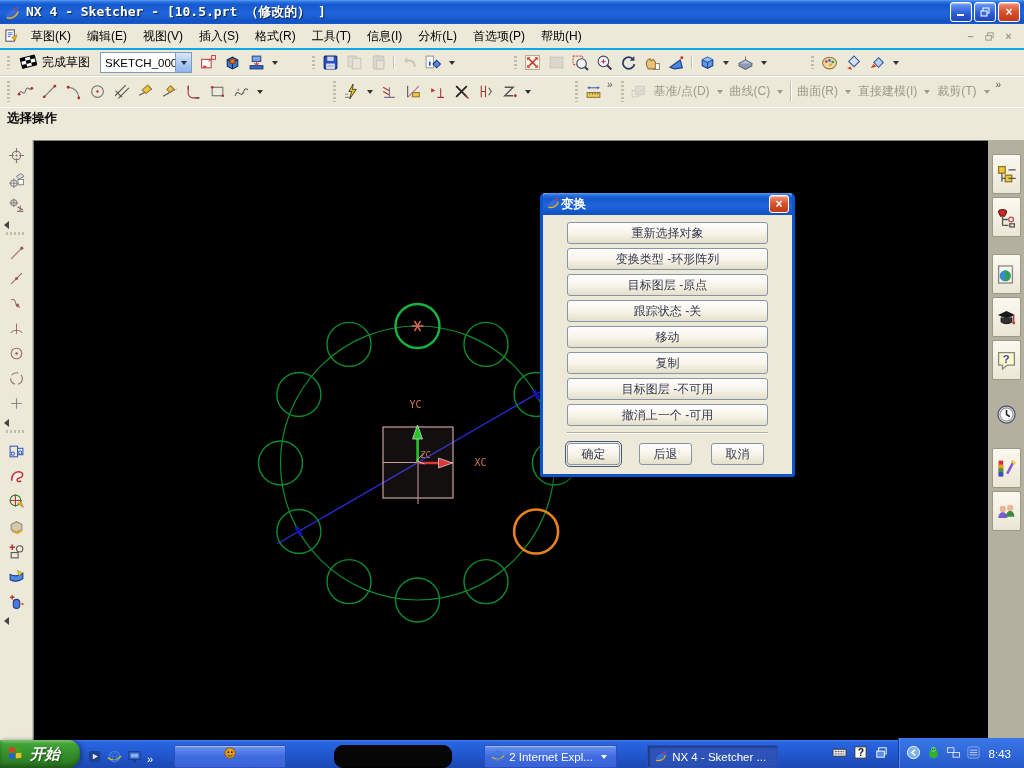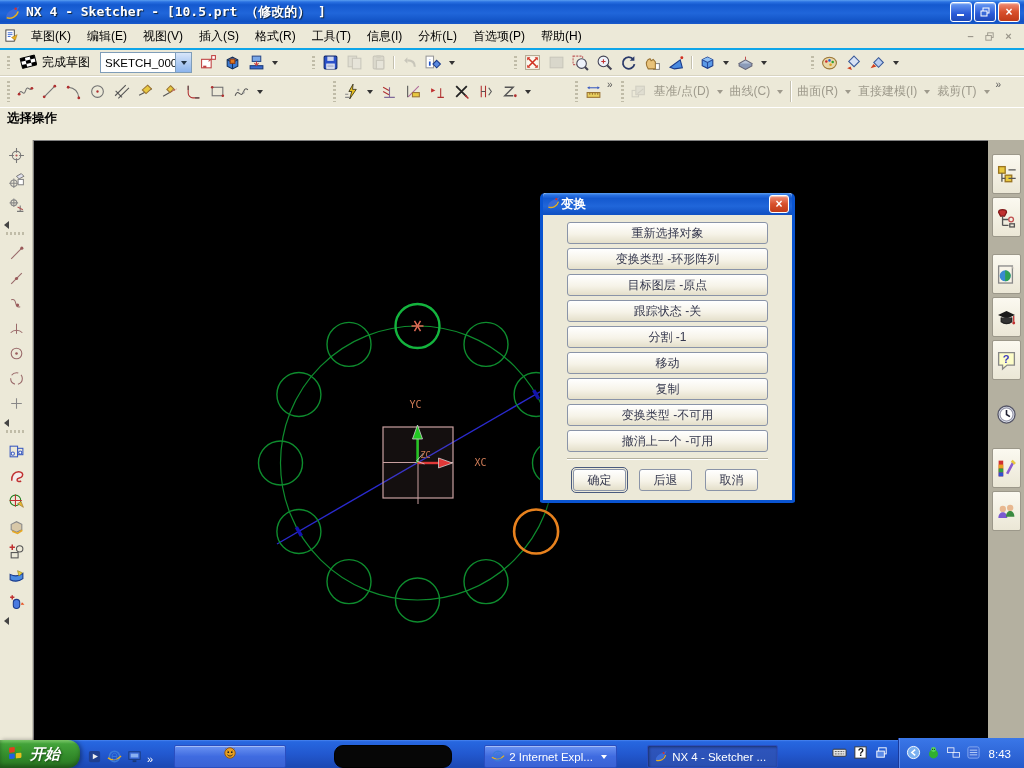--- a/index.html
+++ b/index.html
@@ -63,21 +63,21 @@
 .rgap{height:14px;flex:none}
 
 
 .dialog{position:absolute;background:#ece9d8;border:3px solid #0a54d0;border-top:none;border-radius:5px 5px 3px 3px;box-shadow:3px 4px 9px rgba(0,0,0,.6);z-index:50}
 .dlg-title{height:22px;border-radius:4px 4px 0 0;background:linear-gradient(180deg,#5a9ef0 0%,#2a71e2 10%,#1459cf 25%,#2066da 60%,#1152c4 95%);display:flex;align-items:center;padding:0 3px;color:#fff;font-weight:bold;font-size:12.5px;}
 .dlg-title svg{width:15px;height:15px}
 .dlg-close{margin-left:auto;width:20px;height:18px;border-radius:3px;border:1px solid #fff;background:linear-gradient(180deg,#f09078,#d8502c 50%,#c03a18);color:#fff;display:flex;align-items:center;justify-content:center;font-size:12px;font-weight:bold;box-shadow:inset 0 1px 1px rgba(255,255,255,.5)}
 .dlg-body{padding:7px 24px 6px}
 .dlgbtn{display:block;width:100%;height:22px;margin-bottom:4px;border:1px solid #8a94a8;border-radius:3px;background:linear-gradient(180deg,#ffffff,#f6f3e8 55%,#e4dfca);font-size:12px;color:#35384e;font-family:inherit;cursor:default}
 .dlg-sep{height:2px;border-top:1px solid #b4b09e;border-bottom:1px solid #fff;margin:6px 0 9px}
-.dlg-footer{display:flex;justify-content:center;gap:13px;padding:0 4px 3px 0}
+.dlg-footer{display:flex;justify-content:space-between;gap:13px;padding:0 4px 3px 0}
 .fbtn{width:53px;height:22px;border:1px solid #8a94a8;border-radius:3px;background:linear-gradient(180deg,#ffffff,#f6f3e8 55%,#e4dfca);font-size:12px;color:#35384e;font-family:inherit}
 .fbtn.default{outline:1px solid #4a5a7e;outline-offset:1px}
 
 
 .taskbar{position:absolute;left:0;right:0;bottom:0;height:28px;background:linear-gradient(180deg,#4a85f0 0%,#2767e0 6%,#2258cf 50%,#1c49b4 96%);display:flex;align-items:flex-end;color:#fff;z-index:60}
 .startbtn{height:28px;padding:0 20px 0 7px;display:flex;align-items:center;gap:6px;background:linear-gradient(180deg,#7cc96a 0%,#43a33a 14%,#328a2a 60%,#2a7a22 100%);border-radius:0 12px 12px 0;font-style:italic;font-weight:bold;font-size:15px;box-shadow:inset 0 -3px 4px rgba(0,0,0,.3),2px 0 4px rgba(0,0,0,.35);text-shadow:1px 1px 2px #1a4a14;flex:none}
 .startbtn svg{width:17px;height:17px}
 .ql{display:flex;align-items:center;gap:5px;padding:0 7px;flex:none}
 .ql svg{width:15px;height:15px}
 .ql .more{font-size:11px;color:#fff}
@@ -691,24 +691,23 @@
           </svg></span>
       <span>变换</span>
       <span class="dlg-close">×</span>
     </div>
     <div class="dlg-body">
       <div id="dlg-stack">
           <button class="dlgbtn">重新选择对象</button>
           <button class="dlgbtn">变换类型 -环形阵列</button>
           <button class="dlgbtn">目标图层 -原点</button>
           <button class="dlgbtn">跟踪状态 -关</button>
-          <button class="dlgbtn">分割 -1</button>
           <button class="dlgbtn">移动</button>
           <button class="dlgbtn">复制</button>
-          <button class="dlgbtn">变换类型 -不可用</button>
+          <button class="dlgbtn">目标图层 -不可用</button>
           <button class="dlgbtn">撤消上一个 -可用</button>
         </div>
       <div class="dlg-sep"></div>
       <div class="dlg-footer" id="dlg-footer">
           <button class="fbtn default">确定</button>
           <button class="fbtn">后退</button>
           <button class="fbtn">取消</button>
         </div>
     </div>
   </div>

